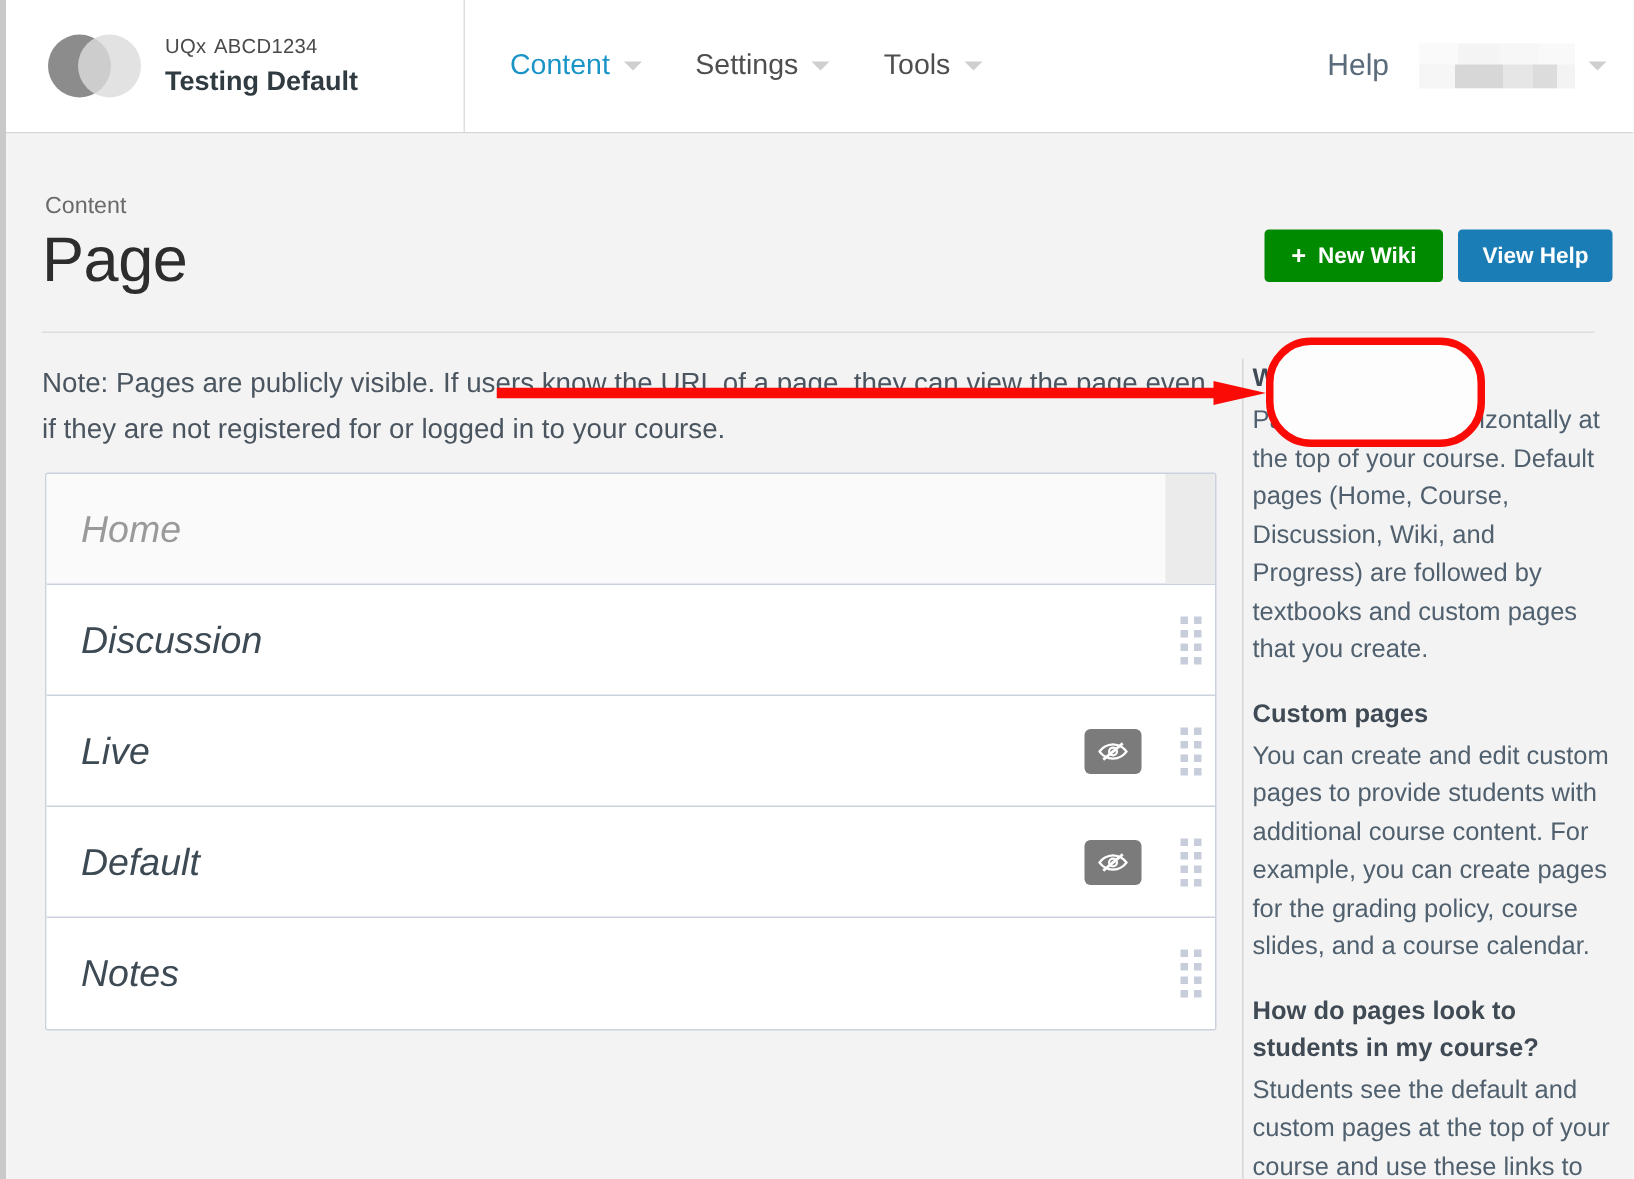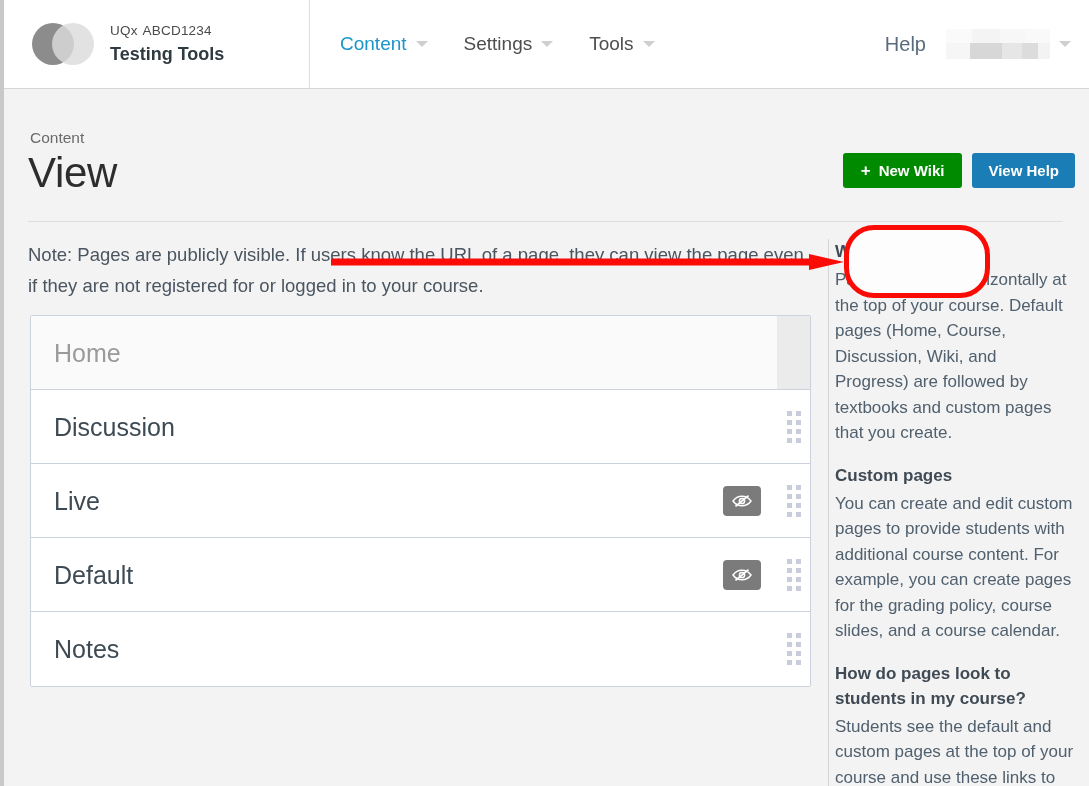--- a/index.html
+++ b/index.html
@@ -245,20 +245,21 @@
     border-radius: 2px;
     overflow: hidden;
   }
   .page-row {
     position: relative;
     height: 74px;
     display: flex;
     align-items: center;
     border-bottom: 1px solid #ccd2dd;
     background: #ffffff;
+    font-style: italic;
   }
   .page-row:last-child { border-bottom: none; }
   .page-row.fixed { background: #fafafa; }
   .page-row .row-label {
     padding-left: 23px;
     font-size: 25px;
     color: #3d4a54;
     font-weight: normal;
     line-height: 30px;
     flex: 1 1 auto;
@@ -336,21 +337,21 @@
 
     <div id="brand">
       <div id="logo">
         <span class="c1"></span>
         <span class="c2"></span>
       </div>
       <div id="brand-text">
         <div id="course-code">
           <span>UQx</span><span class="sep"></span><span>ABCD1234</span>
         </div>
-        <div id="course-name">Testing Tools</div>
+        <div id="course-name">Testing Default</div>
       </div>
     </div>
 
     <div id="nav">
       <div class="nav-item active">
         <span>Content</span>
         <span class="caret"></span>
       </div>
       <div class="nav-item">
         <span>Settings</span>
@@ -377,21 +378,21 @@
             <span class="b9"></span>
         </div>
         <span class="caret"></span>
       </div>
     </div>
   </div>
 
   <div id="content">
 
     <div id="breadcrumb">Content</div>
-    <h1 id="page-title">View</h1>
+    <h1 id="page-title">Page</h1>
     <div id="title-rule"></div>
 
     <div id="action-buttons">
       <button class="btn" id="new-page-btn">
         <span class="plus">+</span>
         <span>New Wiki</span>
       </button>
       <button class="btn" id="view-live-btn">View Help</button>
     </div>
 

